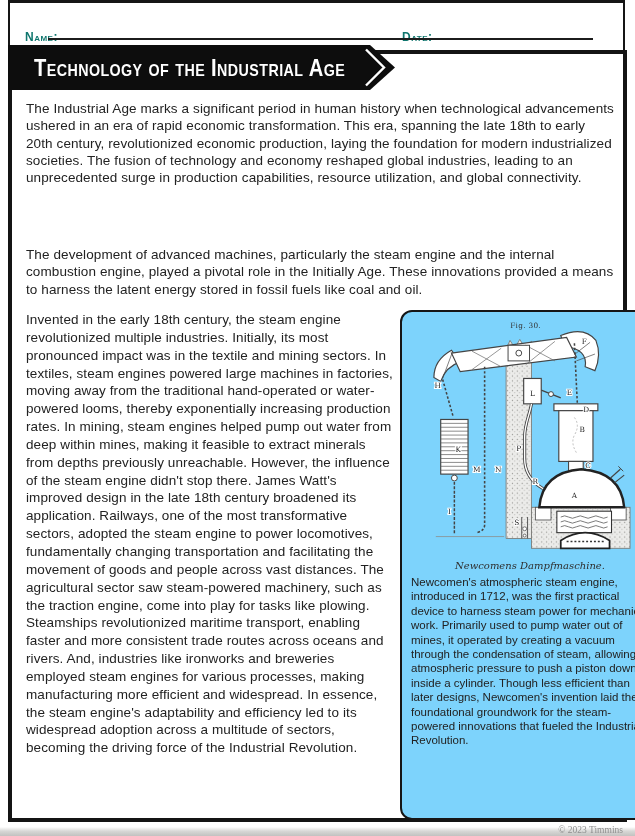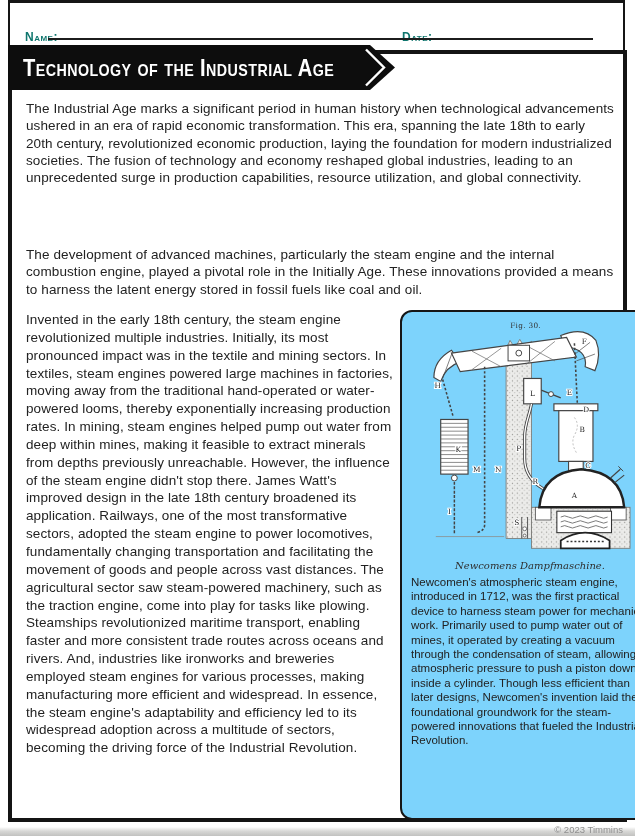--- a/index.html
+++ b/index.html
@@ -13,21 +13,21 @@
   .field-label{position:absolute;top:30px;font-weight:700;font-size:12px;font-variant:small-caps;letter-spacing:.5px;color:#0f766e;}
   .name-label{left:25px;}
   .date-label{left:402px;}
   .writein-rule{position:absolute;left:48px;top:38px;width:545px;height:2px;background:#1c1c1c;}
   
   .content-box{position:absolute;left:8px;top:50px;width:619px;height:772px;
     border:4px solid #141414;box-sizing:border-box;background:#fff;}
   
   .banner{position:absolute;left:8px;top:45px;width:388px;height:45px;z-index:6;}
   .banner svg{position:absolute;inset:0;width:100%;height:100%;}
-  .banner-text{position:absolute;inset:0;display:flex;align-items:center;padding-left:15px;}
+  .banner-text{position:absolute;inset:0;display:flex;align-items:center;padding-left:26px;}
   .banner-text span{color:#fff;font-weight:700;font-size:24px;font-variant:small-caps;
     letter-spacing:.5px;transform:scaleX(.84);transform-origin:left center;white-space:nowrap;}
   
   .para{position:absolute;font-size:13.5px;line-height:17.3px;color:#222;letter-spacing:.1px;}
   .intro{left:26px;top:100px;width:588px;}
   .section-heading{position:absolute;left:25px;top:217px;white-space:nowrap;}
   .section-heading span{display:inline-block;font-weight:700;font-size:21px;font-variant:small-caps;
     color:#101010;transform:scaleX(.88);transform-origin:left center;letter-spacing:0;}
   .lede{left:26px;top:246px;width:588px;}
   .col-left{left:26px;top:311px;width:368px;line-height:17.85px;}
@@ -38,21 +38,21 @@
   .engraving-caption{text-align:center;font-family:"DejaVu Serif",serif;font-weight:400;font-style:italic;
     font-size:10px;color:#2e2e2e;margin-top:0;}
   .sidebar-title{text-align:center;font-weight:700;font-size:12.5px;letter-spacing:-.2px;color:#0e0e0e;margin-top:6px;}
   .sidebar-body{margin:4px 9px 0;font-size:11.5px;line-height:14.4px;color:#222;}
   
   .dletter{font-family:"DejaVu Serif",serif;font-size:7.5px;fill:#1a1a1a;paint-order:stroke;stroke:#ffffff;stroke-width:2px;text-anchor:middle;}
   .figlabel{font-family:"DejaVu Serif",serif;font-size:7.5px;fill:#333;letter-spacing:.3px;text-anchor:middle;}
   
   .bottom-strip{position:absolute;left:0;right:0;bottom:0;height:9px;
     background:linear-gradient(to bottom,#ffffff 0%,#d8d8d6 45%,#c2c2c0 100%);}
-  .copyright{position:absolute;right:12px;bottom:1px;font-size:9.5px;color:#8f8f8f;z-index:5;}
+  .copyright{position:absolute;right:12px;bottom:1px;font-size:9.5px;color:#8f8f8f;z-index:5;font-family:Liberation Serif, serif;}
 </style>
 </head>
 <body>
 
 <div class="page">
 
   <div class="top-frame"></div>
   <div class="field-label name-label">Name:</div>
   <div class="field-label date-label">Date:</div>
   <div class="writein-rule"></div>

